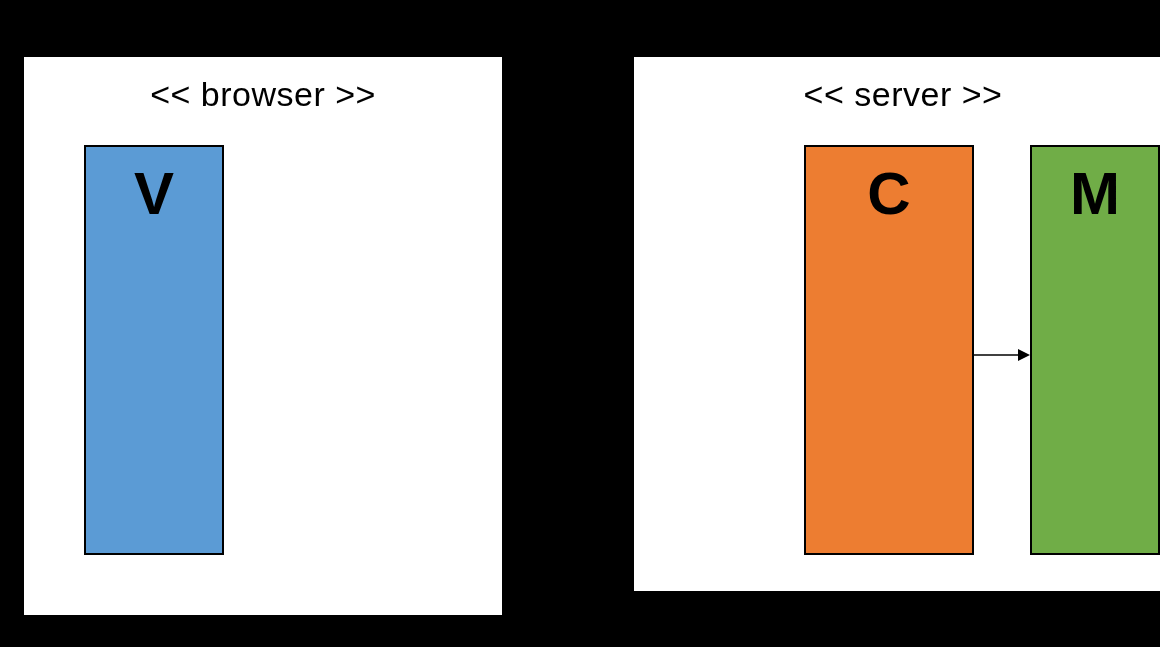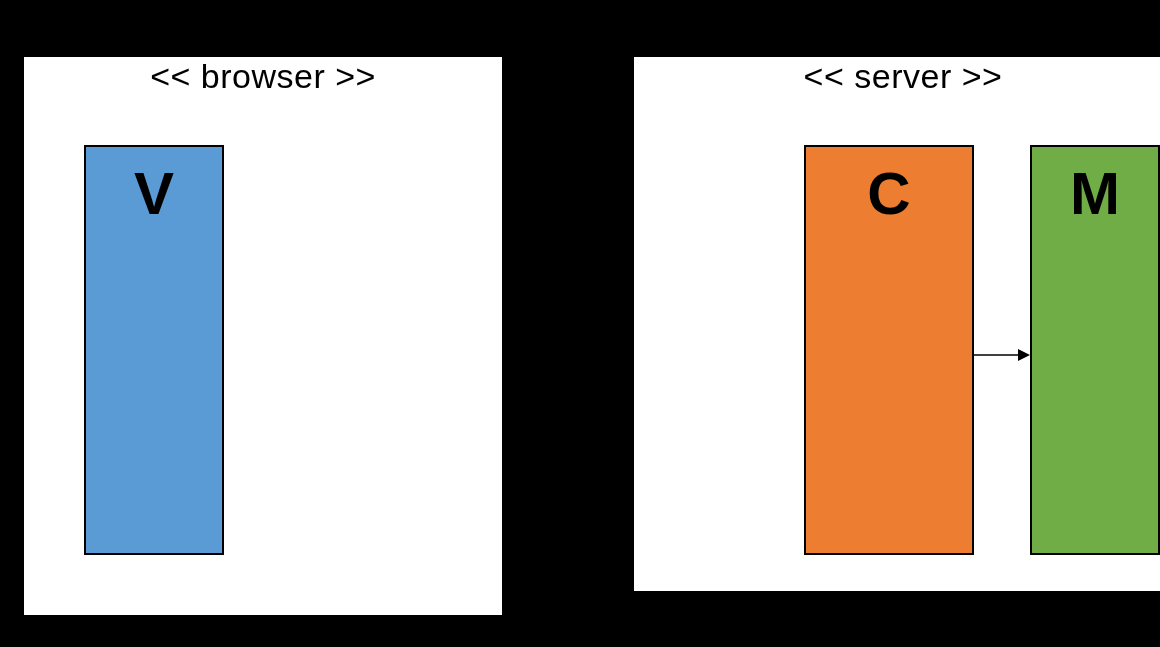--- a/index.html
+++ b/index.html
@@ -25,20 +25,21 @@
       left: 633px;
       top: 56px;
       width: 540px;
       height: 536px;
     }
     .panel-title {
       text-align: center;
       font-size: 34px;
       font-weight: 400;
       color: #000;
+      padding-top: 18px;
       letter-spacing: 0.5px;
     }
     .box {
       position: absolute;
       border: 2px solid #000;
       text-align: center;
       padding-top: 12px;
       font-size: 60px;
       font-weight: 700;
       color: #000;

